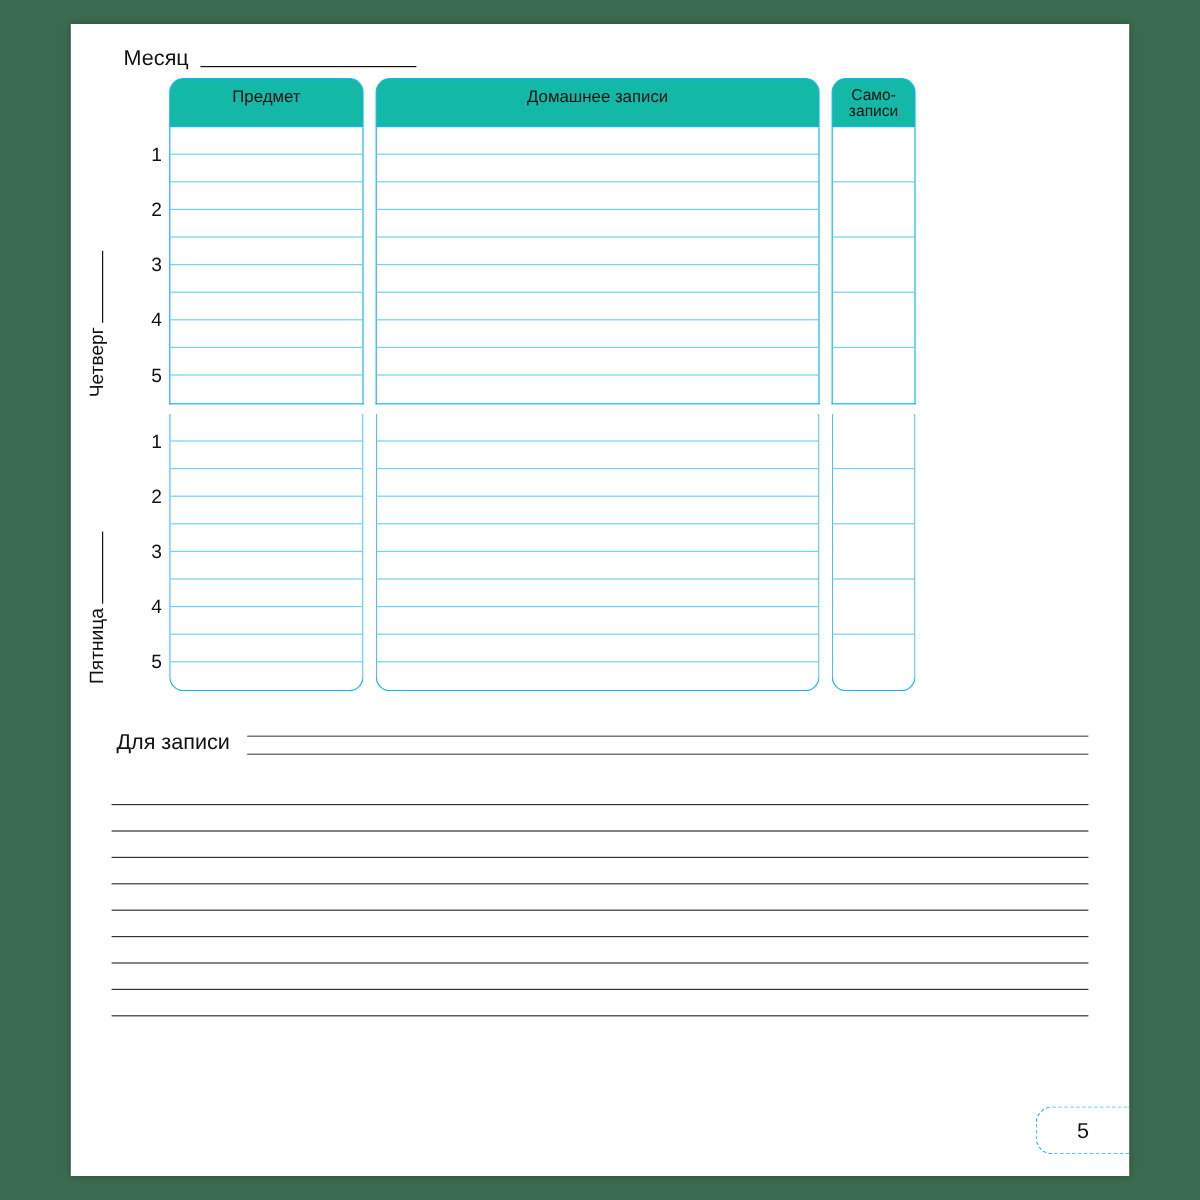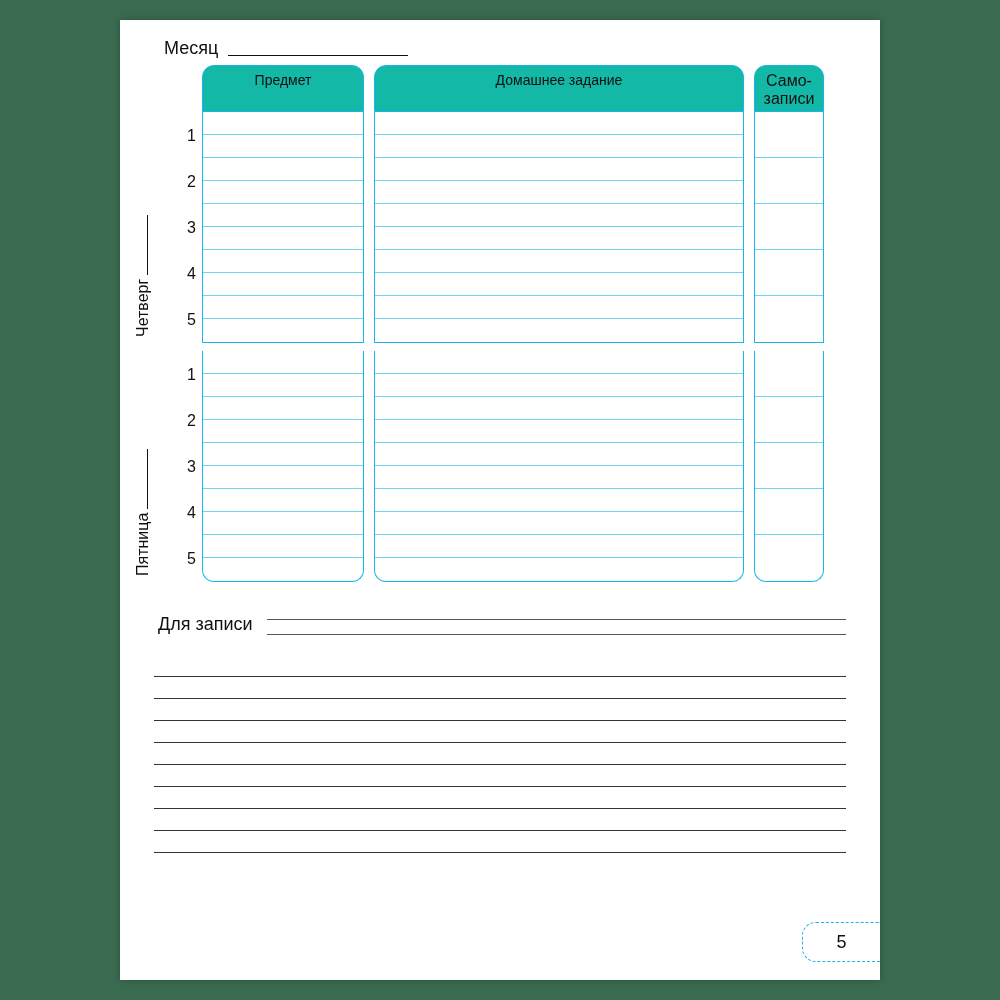--- a/index.html
+++ b/index.html
@@ -7,21 +7,21 @@
     background: #3a6a4f;
     width: 1000px;
     height: 1000px;
     font-family: "Comic Sans MS", "Segoe Script", cursive, sans-serif;
     display: flex;
     align-items: center;
     justify-content: center;
   }
   .page {
     background: #fff;
-    width: 760px;
+    width: 882px;
     height: 960px;
     position: relative;
     padding: 18px 34px 0 34px;
     box-shadow: 0 0 6px rgba(0,0,0,.25);
   }
 
   
   .month-line {
     display: flex;
     align-items: flex-end;
@@ -51,21 +51,21 @@
   
   .hcell {
     background: #14b8a6;
     border: 1.6px solid #18b6e8;
     border-radius: 12px 12px 0 0;
     text-align: center;
     padding: 6px 2px 4px;
     font-weight: 400;
     font-size: 14px;
   }
-  .hcell.small { font-size: 16px; line-height: 1.1; }
+  .hcell.small { font-size: 13px; line-height: 1.1; }
   .hcell span { display: block; }
 
   
   .colbody {
     border: 1.6px solid #18b6e8;
     border-top: none;
   }
   .colbody.bottom { border-radius: 0 0 12px 12px; }
   .row-line {
     height: 23px;
@@ -163,21 +163,21 @@
   <div class="month-line">
     <span>Месяц</span>
     <span class="month-blank"></span>
   </div>
 
   <div class="diary">
 
     <div></div>
     <div class="hcell">Предмет</div>
     <div class="gap-v"></div>
-    <div class="hcell">Домашнее задание</div>
+    <div class="hcell">Домашнее записи</div>
     <div class="gap-v"></div>
     <div class="hcell small">
       <span>Само-</span>
       <span>записи</span>
     </div>
 
     <div class="nums">
       <span class="day-label">
         <span>Четверг</span><span class="day-under"></span>
       </span>

